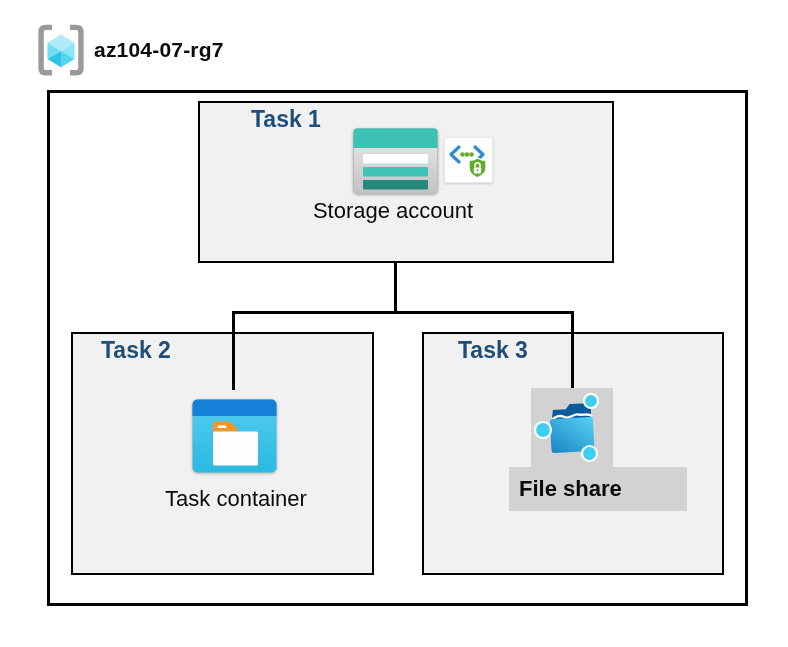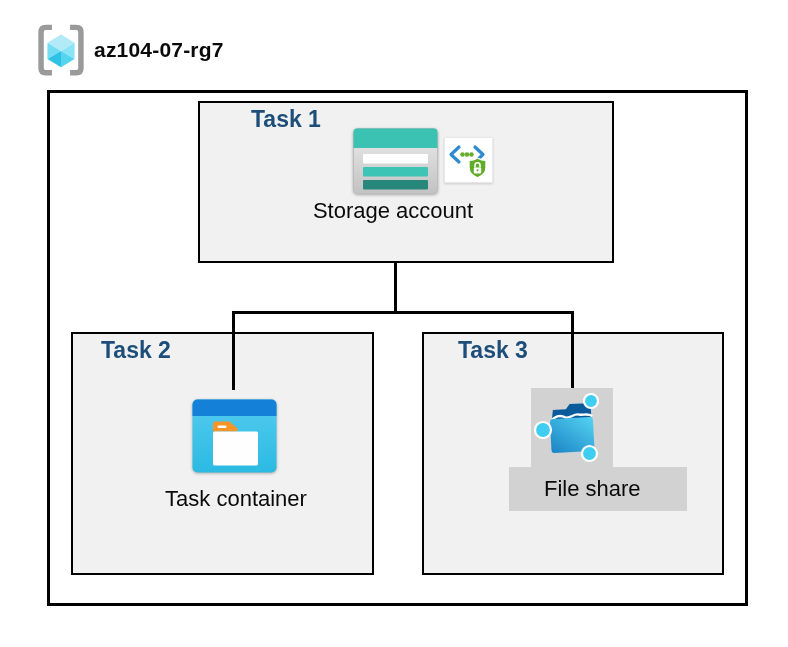--- a/index.html
+++ b/index.html
@@ -62,22 +62,22 @@
   .blob-icon    { left: 192px; top: 399px; width: 85px; height: 74px;
                   filter: drop-shadow(0 1px 1.5px rgba(0,0,0,0.3)); }
 
   
   .fs-icon-bg  { left: 531px; top: 388px; width: 82px; height: 79px;
                  background: var(--highlight_gray, #d2d2d2); z-index: 6; }
   .fs-icon     { left: 534px; top: 391px; width: 76px; height: 73px; z-index: 7; }
   .fs-label-bg { left: 509px; top: 467px; width: 178px; height: 44px;
                  background: var(--highlight_gray, #d2d2d2); z-index: 6; }
   .fs-label-text {
-    font-size: 22px; font-weight: normal; color: #0a0a0a;
-    line-height: 44px; padding-left: 35px;
+    font-size: 22px; font-weight: bold; color: #0a0a0a;
+    line-height: 44px; padding-left: 10px;
   }
 </style>
 </head>
 <body>
 
 <div>
 
   <div class="rg-header">
     <svg class="rg-icon" viewBox="0 0 64 64">
       <path d="M22 7 H15 Q10 7 10 12 V52 Q10 57 15 57 H22" fill="none" stroke="#9A9A9A" stroke-width="6"></path>

